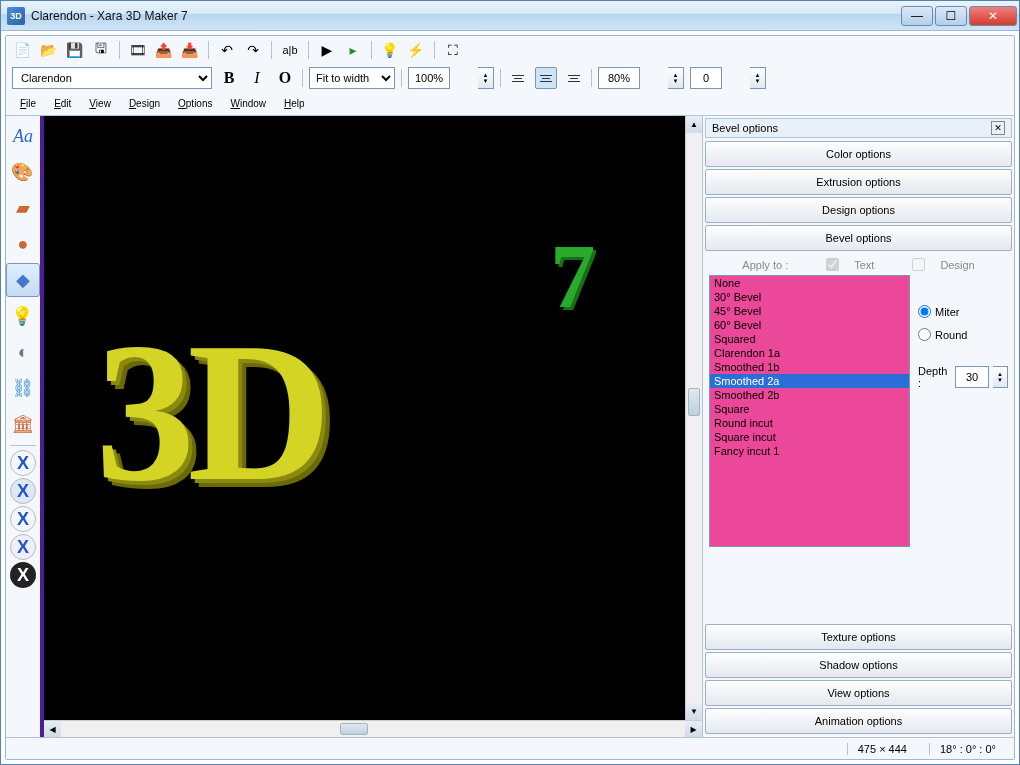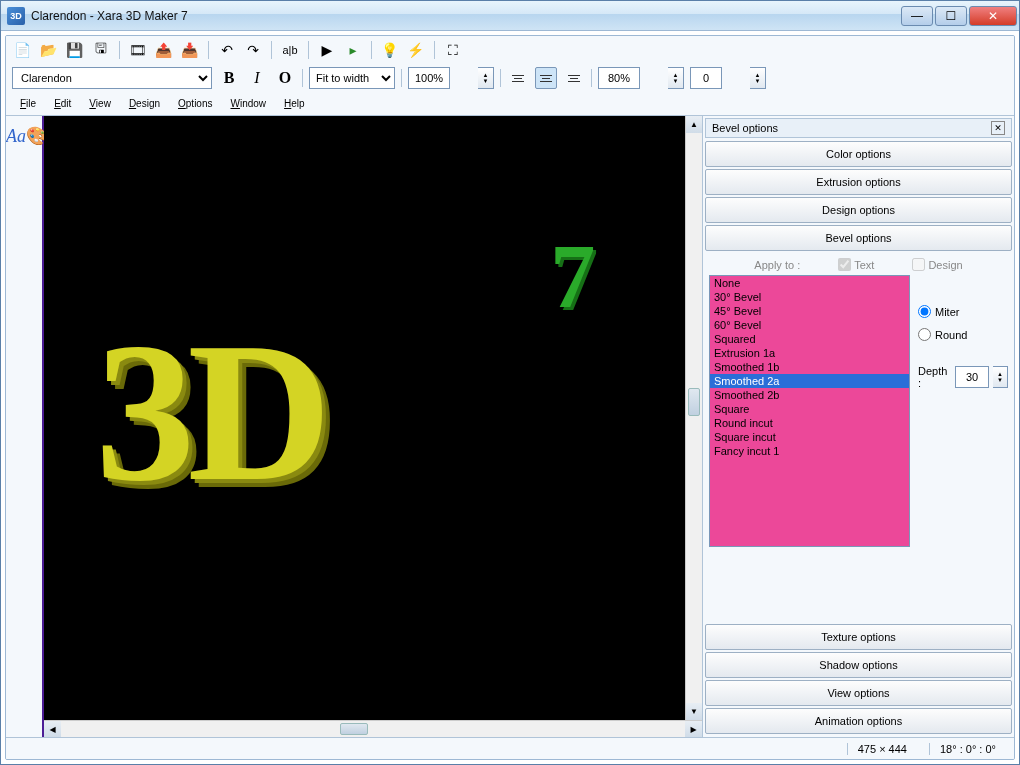--- a/index.html
+++ b/index.html
@@ -30,21 +30,21 @@
 .spinner { width: 16px; height: 22px; border: 1px solid #7a97b8; border-left:none; background: linear-gradient(#fff,#e0e8f0); display:flex; flex-direction:column; justify-content:center; align-items:center; font-size:6px; line-height:6px; cursor:pointer; }
 .align-btn { width:22px; height:22px; display:flex; flex-direction:column; justify-content:center; align-items:center; gap:2px; cursor:pointer; border-radius:2px; }
 .align-btn.active { background:#cde4f7; border:1px solid #7a97b8; }
 .align-line { height:1px; background:#333; }
 
 .menubar { display: flex; align-items: center; padding: 4px 6px; gap: 2px; background: #f4f8fc; }
 .menubar .menu { padding: 2px 8px; cursor: pointer; font-size:10px; }
 .menubar .menu u { text-decoration: underline; }
 
 .main-area { flex: 1; display: flex; overflow: hidden; border-top:1px solid #b0c4d8; }
-.left-tools { width: 38px; background: #f4f8fc; display: flex; flex-direction: row; padding: 2px 0; border-right:2px solid #4c1d95; }
+.left-tools { width: 38px; background: #f4f8fc; display: flex; flex-direction: column; padding: 2px 0; border-right:4px solid #4c1d95; }
 .left-tools .ltool { width: 34px; height: 34px; margin: 1px auto; display: flex; align-items: center; justify-content: center; cursor: pointer; font-size: 18px; border-radius:3px; }
 .left-tools .ltool.active { background: linear-gradient(#e0eefb,#c4dcf3); border:1px solid #7a97b8; }
 .left-tools .divider { height:1px; background:#b0c4d8; margin:3px 4px; }
 
 .canvas-wrap { flex: 1; display: flex; flex-direction: column; background:#f4f8fc; }
 .canvas-scroll { flex:1; display:flex; }
 .canvas { flex:1; background: #000; position: relative; margin:0; }
 .canvas .text3d { position:absolute; left:8%; top:30%; font-family: Georgia, "Times New Roman", serif; font-size: 200px; font-weight: bold; color: #d4d424; text-shadow: 4px 4px 0 #8a8a10, 8px 8px 0 #6a6a08, 12px 12px 12px rgba(0,0,0,0.6); letter-spacing:-8px; }
 .canvas .sup7 { position:absolute; right:14%; top:18%; font-family: Georgia, serif; font-size: 90px; font-weight:bold; color:#2aaa2a; text-shadow: 3px 3px 0 #167016, 6px 6px 8px rgba(0,0,0,0.6); }
 .vscroll { width:17px; background:#f0f0f0; border-left:1px solid #ccc; position:relative; }
@@ -55,21 +55,21 @@
 .hscroll .thumb { position:absolute; top:2px; bottom:2px; left:45%; width:28px; background:linear-gradient(#e0e8f0,#c0d0e0); border:1px solid #9bb; border-radius:2px; }
 .hscroll .arrow { position:absolute; top:0; bottom:0; width:17px; background:linear-gradient(#e8eef4,#d0dce8); display:flex; align-items:center; justify-content:center; font-size:8px; }
 .hscroll .arrow.left { left:0; } .hscroll .arrow.right { right:0; }
 
 .right-panel { width: 312px; background: #f4f8fc; border-left:1px solid #b0c4d8; display: flex; flex-direction: column; padding: 2px; }
 .panel-header { display:flex; align-items:center; background:#e8f0f8; border:1px solid #b0c4d8; padding:2px 6px; font-size:11px; margin-bottom:2px; }
 .panel-header .close-x { margin-left:auto; width:14px; height:14px; border:1px solid #888; font-size:9px; display:flex; align-items:center; justify-content:center; cursor:pointer; }
 .panel-btn { height: 26px; background: linear-gradient(#fdfdfd,#e4e9ef); border:1px solid #9db0c4; margin:1px 0; display:flex; align-items:center; justify-content:center; font-size:11px; cursor:pointer; border-radius:2px; }
 .panel-content { flex:1; padding:6px 4px; display:flex; flex-direction:column; }
 .apply-row { display:flex; align-items:center; justify-content:center; gap:6px; font-size:11px; margin-bottom:4px; color:#888; }
-.apply-row label { display:flex; align-items:center; gap:3px;padding-left:32px; }
+.apply-row label { display:flex; align-items:center; gap:15px;padding-left:32px; }
 .bevel-row { flex:1; display:flex; gap:8px; }
 .bevel-list { flex:1; background:#ec4899; border:1px solid #7a97b8; overflow-y:scroll; height:272px; font-size:11px; }
 .bevel-list .item { padding:1px 4px; cursor:pointer; }
 .bevel-list .item.selected { background:#2a6ed8; color:#fff; }
 .bevel-controls { width:90px; display:flex; flex-direction:column; gap:10px; padding-top:30px; font-size:11px; }
 .radio-row { display:flex; align-items:center; gap:4px; }
 .depth-row { display:flex; align-items:center; gap:4px; margin-top:14px; }
 .depth-row .num-input { width:34px; }
 
 .statusbar { height:22px; border-top:1px solid #b0c4d8; background:#f4f8fc; display:flex; align-items:center; justify-content:flex-end; padding:0 8px; gap:12px; font-size:11px; }
@@ -223,21 +223,21 @@
                 <span>Design</span>
               </label>
         </div>
         <div class="bevel-row">
           <div class="bevel-list" id="bevel-list">
                 <div class="item">None</div>
                 <div class="item">30° Bevel</div>
                 <div class="item">45° Bevel</div>
                 <div class="item">60° Bevel</div>
                 <div class="item">Squared</div>
-                <div class="item">Extrusion 1a</div>
+                <div class="item">Clarendon 1a</div>
                 <div class="item">Smoothed 1b</div>
                 <div class="item selected">Smoothed 2a</div>
                 <div class="item">Smoothed 2b</div>
                 <div class="item">Square</div>
                 <div class="item">Round incut</div>
                 <div class="item">Square incut</div>
                 <div class="item">Fancy incut 1</div>
               </div>
           <div class="bevel-controls">
             <label class="radio-row">

